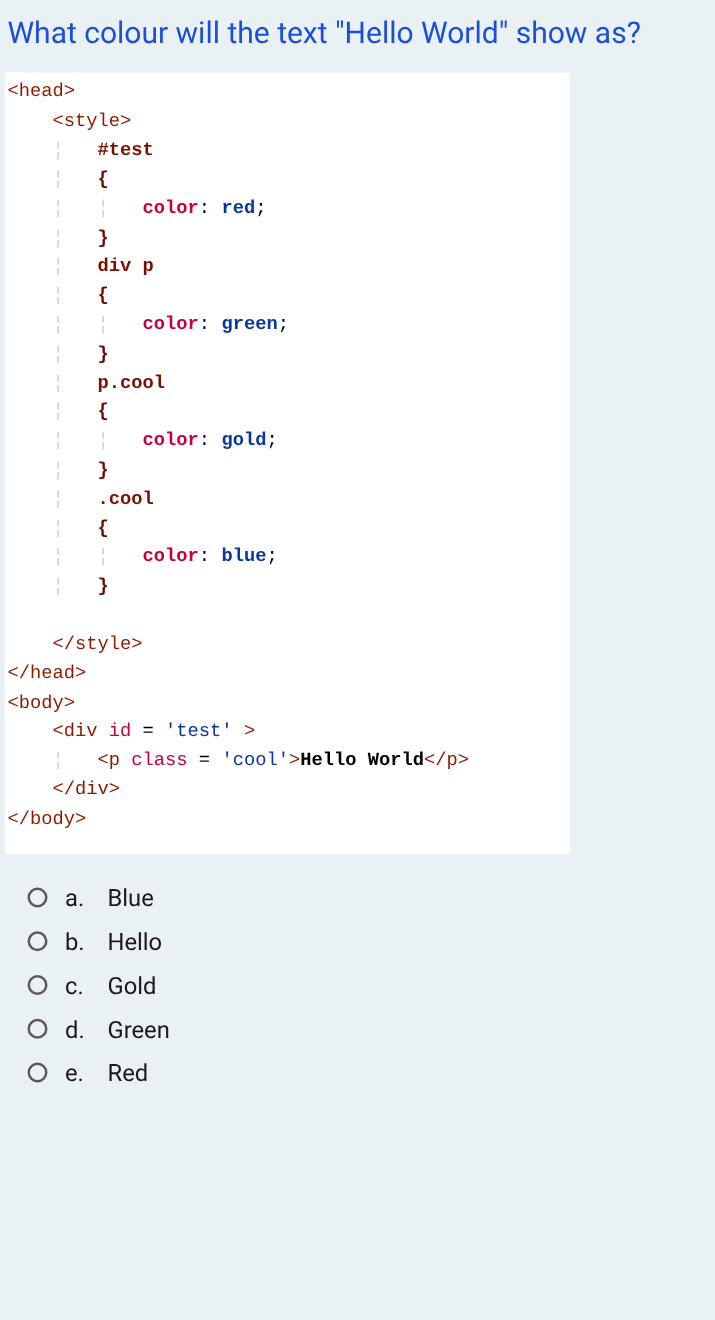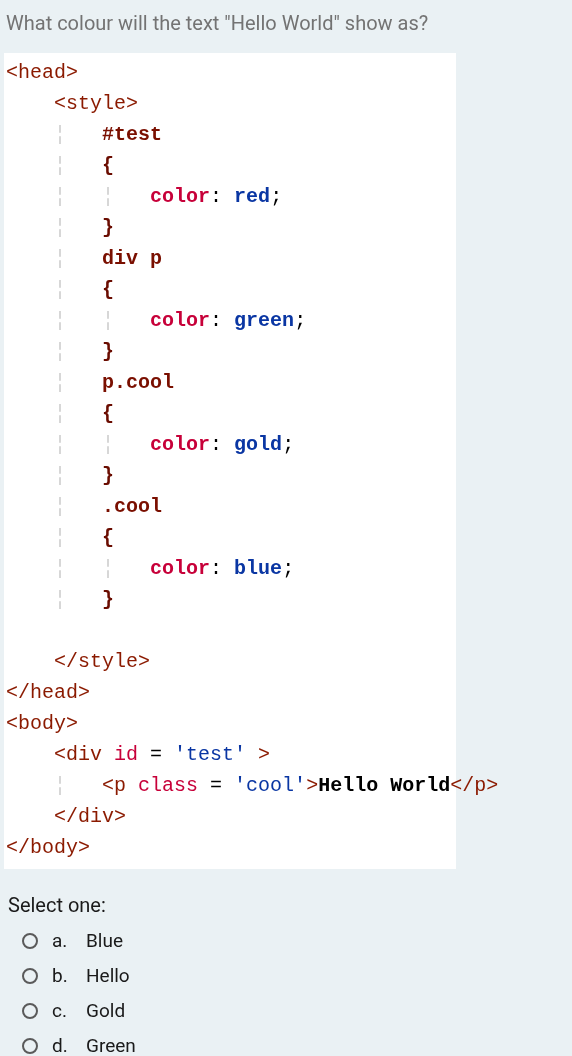--- a/index.html
+++ b/index.html
@@ -9,32 +9,32 @@
     font-family: "Segoe UI", Roboto, "Helvetica Neue", Arial, sans-serif;
     background: #eaf1f4;
     color: #222;
     font-size: 18px;
     width: 572px;
   }
   .page {
     padding: 6px 4px 20px 4px;
   }
   .question-text {
-    font-size: 20px;
+    font-size: 24px;
     font-weight: 400;
-    color: #737373;
+    color: #1d4ed8;
     margin: 4px 2px 14px 2px;
     line-height: 1.35;
   }
   .code-block {
     background: #ffffff;
     font-family: Consolas, "Courier New", monospace;
-    font-size: 20px;
+    font-size: 15px;
     line-height: 1.55;
-    padding: 4px 2px 6px 2px;
+    padding: 4px 2px 16px 2px;
     white-space: pre;
     color: #000;
     margin: 16px 2px 24px 0;
     width: 452px;
   }
   .c-tag   { color: #8b1a00; } 
   .c-sel   { color: #7a0f00; font-weight: bold; } 
   .c-prop  { color: #c70039; font-weight: bold; } 
   .c-val   { color: #0a36a3; font-weight: bold; } 
   .c-attr  { color: #c70039; } 
@@ -107,21 +107,20 @@
     <span class="guide">¦</span>   <span class="c-brace">}</span>
 
     <span class="c-tag">&lt;/style&gt;</span>
 <span class="c-tag">&lt;/head&gt;</span>
 <span class="c-tag">&lt;body&gt;</span>
     <span class="c-tag">&lt;div</span> <span class="c-attr">id</span><span class="c-eq"> = </span><span class="c-str">'test'</span> <span class="c-tag">&gt;</span>
     <span class="guide">¦</span>   <span class="c-tag">&lt;p</span> <span class="c-attr">class</span><span class="c-eq"> = </span><span class="c-str">'cool'</span><span class="c-tag">&gt;</span><span class="c-text">Hello World</span><span class="c-tag">&lt;/p&gt;</span>
     <span class="c-tag">&lt;/div&gt;</span>
 <span class="c-tag">&lt;/body&gt;</span></div>
 
-  <div class="select-one">Select one:</div>
 
   <div class="options">
     <div class="option-row">
       <span class="radio"></span>
       <span class="opt-letter">a.</span>
       <span class="opt-label">Blue</span>
     </div>
     <div class="option-row">
       <span class="radio"></span>
       <span class="opt-letter">b.</span>

